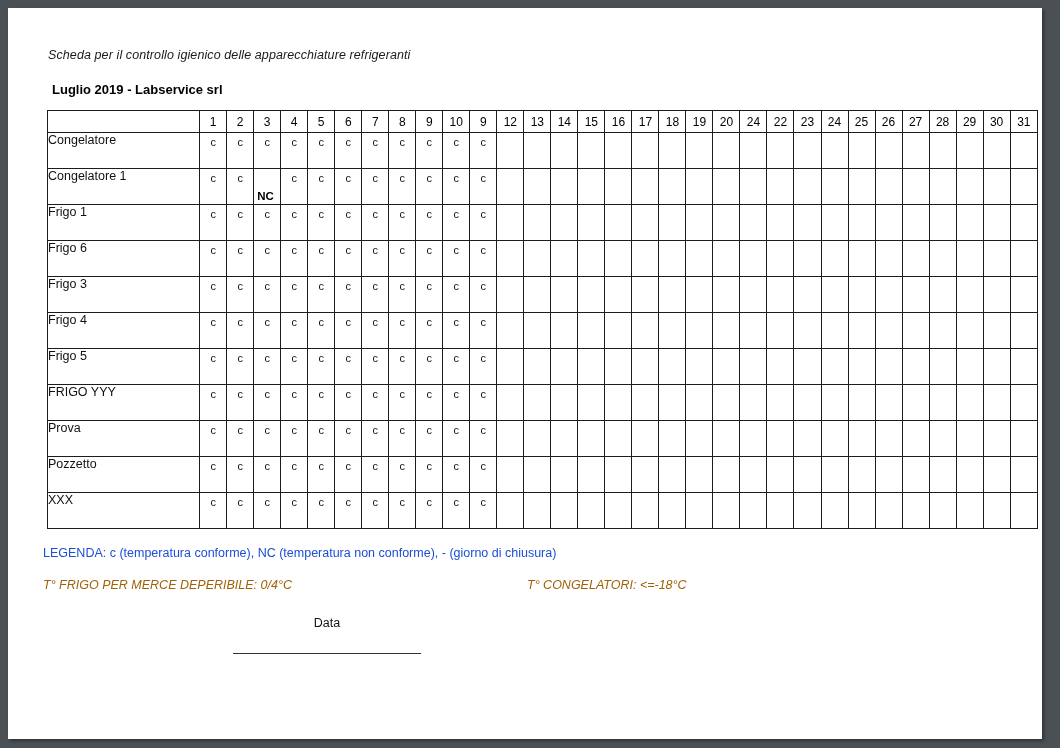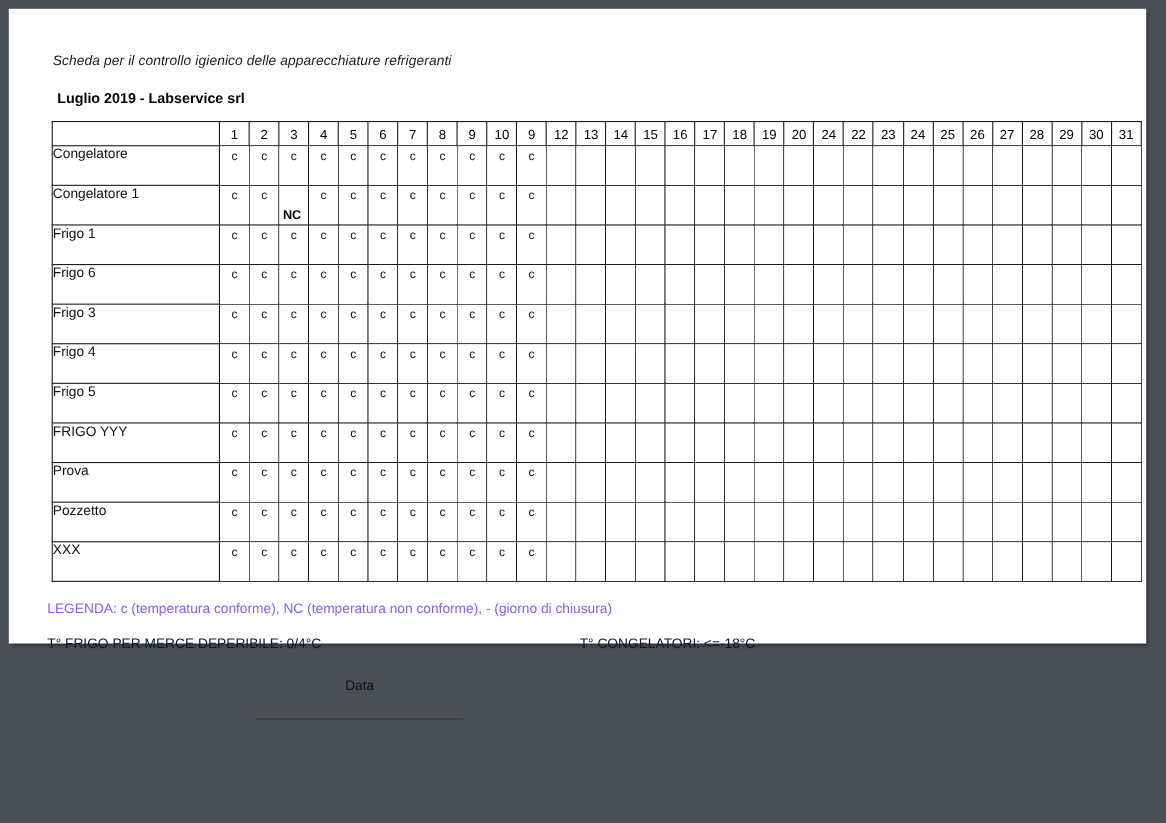--- a/index.html
+++ b/index.html
@@ -13,21 +13,21 @@
     background: #4b5055;
     font-family: "Liberation Sans", sans-serif;
     overflow: hidden;
   }
 
   #page {
     position: absolute;
     left: 8px;
     top: 8px;
     width: 1034px;
-    height: 577px;
+    height: 731px;
     background: #ffffff;
     box-sizing: border-box;
     box-shadow: 2px 2px 3px rgba(0,0,0,0.35);
   }
 
   #doc {
     position: absolute;
     left: 32px;
     top: 32px;
     right: 6px;
@@ -114,28 +114,29 @@
     font-size: 11.5px;
     font-weight: bold;
     line-height: 12px;
     color: #000;
   }
 
   
   .legend-line {
     margin: 17px 0 0 3px;
     font-size: 12.5px;
-    color: #8b5cf6;
+    color: #1d4ed8;
   }
   .temps {
     position: relative;
     margin: 18px 0 0 3px;
     height: 18px;
     font-size: 12.5px;
-    color: #0f172a;
+    color: #a16207;
+    font-style: italic;
   }
   .temps .t-left { position: absolute; left: 0; top: 0; }
   .temps .t-right { position: absolute; left: 484px; top: 0; }
 
   
   #footer {
     position: relative;
     margin-top: 20px;
     height: 80px;
   }

